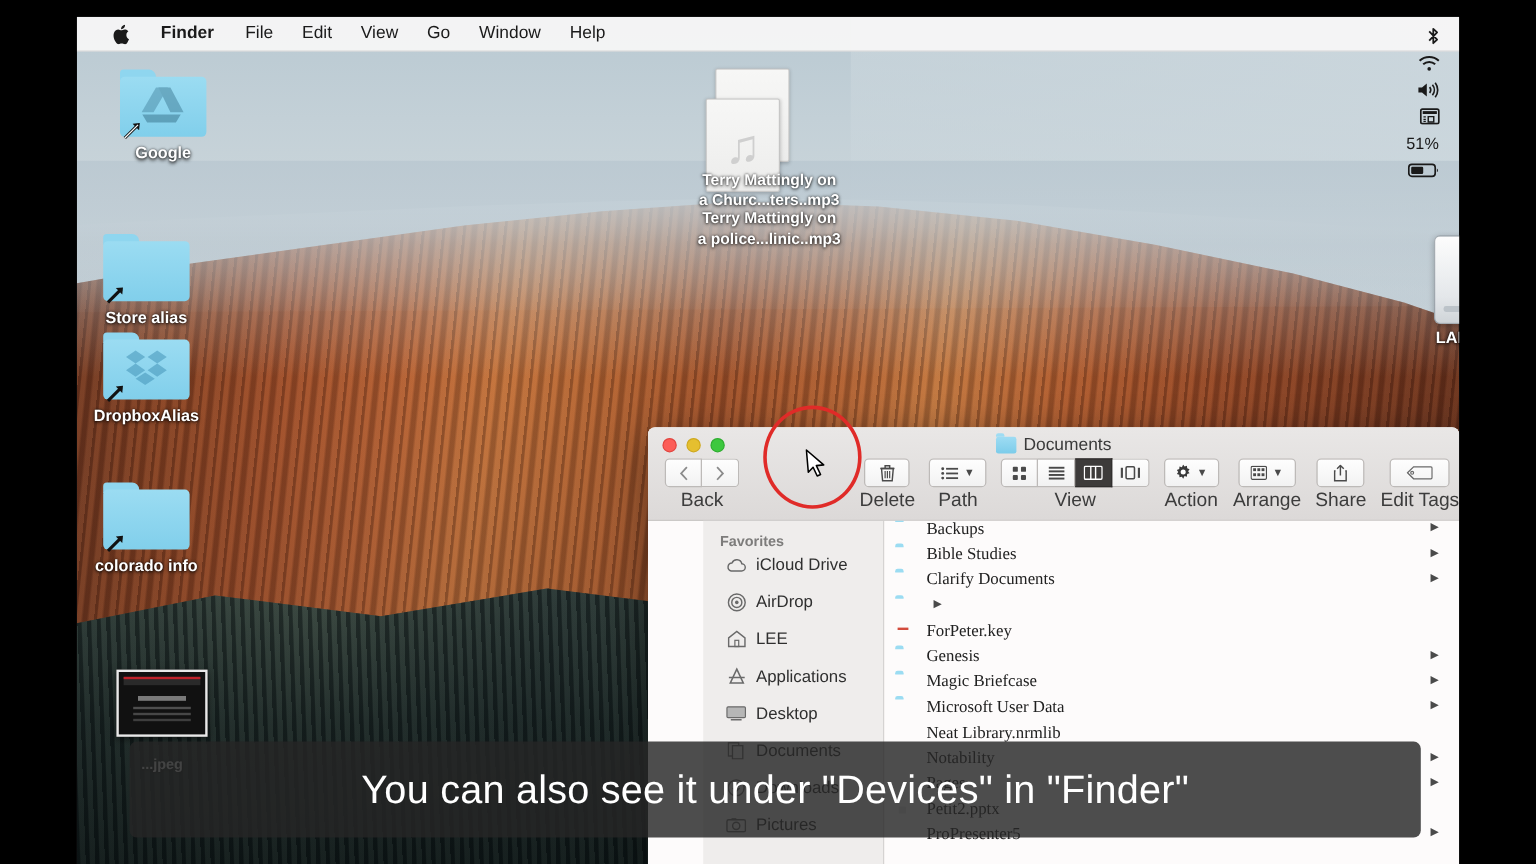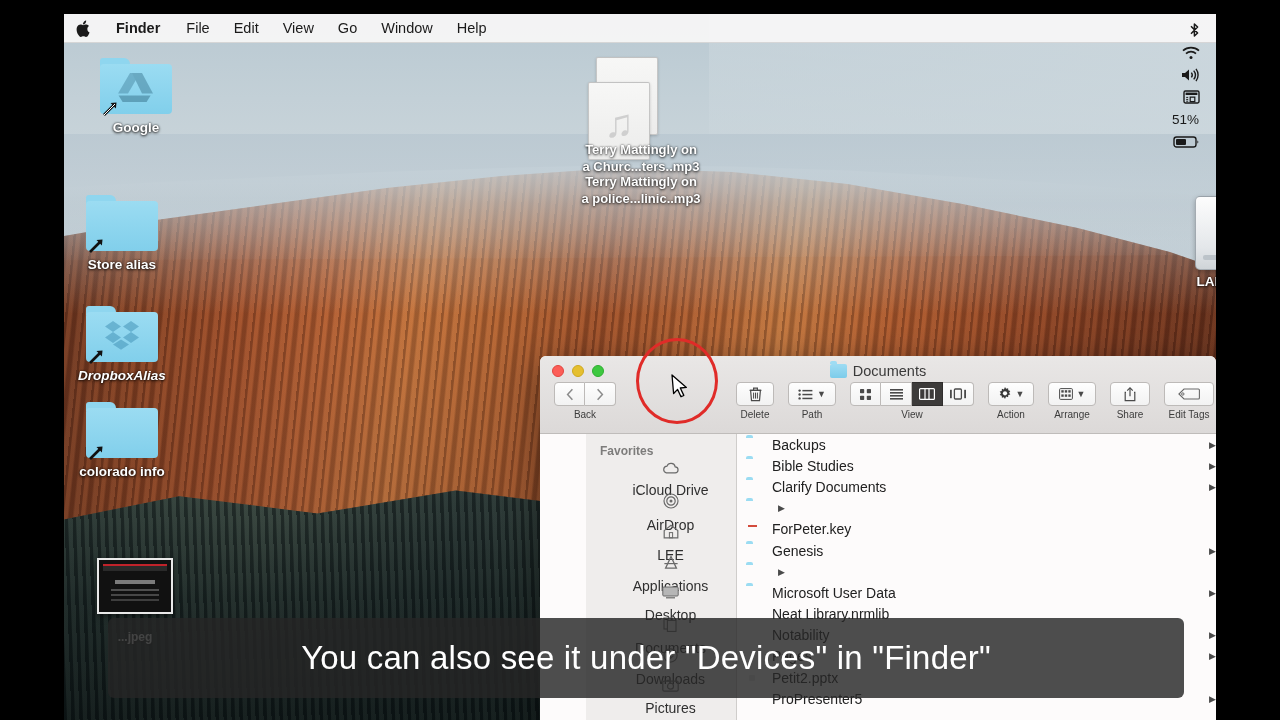--- a/index.html
+++ b/index.html
@@ -91,21 +91,21 @@
 
   
   #menubar {
     position: absolute; left: 64px; top: 14px;
     width: 1152px; height: 29px;
     background: rgba(247,246,246,0.93);
     display: flex; align-items: center;
     border-bottom: 1px solid rgba(0,0,0,0.12);
     z-index: 60;
   }
-  .mb-left { display: flex; align-items: center; padding-left: 9px; }
+  .mb-left { display: flex; align-items: center; padding-left: 27px; }
   .mb-item {
     font-size: 14.5px; color: #1a1a1a;
     padding: 0 12px; line-height: 29px; white-space: nowrap;
   }
   .mb-item.app { font-weight: bold; padding: 0 14px; }
   .mb-apple { padding: 0 12px 0 2px; display: flex; align-items: center; }
   .mb-right {
     margin-left: auto; display: flex; align-items: flex-end;
     padding-right: 16px; gap: 8px; flex-direction: column;
   }
@@ -239,21 +239,21 @@
   .wtitle .ficon::before {
     content:""; position:absolute; left:0; top:-3px; width:7px; height:3px;
     background:#9edcf3; border-radius:2px 2px 0 0;
   }
 
   #toolbar {
     position: absolute; left: 0; right: 0; top: 26px; height: 52px;
     display: flex; align-items: flex-start; padding-left: 14px;
   }
   .tgroup { display: flex; flex-direction: column; align-items: center; }
-  .tlabel { font-size: 10px; color: #3c3c3c; margin-top: 3px; white-space: nowrap; }
+  .tlabel { font-size: 16px; color: #3c3c3c; margin-top: 3px; white-space: nowrap; }
   .tbtn {
     height: 24px; min-width: 32px;
     background: linear-gradient(180deg,#fefefe,#f2f2f2);
     border: 1px solid #bdbab8; border-radius: 4px;
     display: flex; align-items: center; justify-content: center;
     padding: 0 6px;
   }
   .seg { display: flex; }
   .seg .tbtn { border-radius: 0; border-left-width: 0; min-width: 31px; }
   .seg .tbtn:first-child { border-radius: 4px 0 0 4px; border-left-width: 1px; }
@@ -266,30 +266,30 @@
   #sidebar {
     width: 151px; background: rgba(238,236,235,0.97);
     border-right: 1px solid #cfcdcb;
     padding-top: 8px; overflow: hidden;
   }
   .sb-head {
     font-size: 12px; color: #7d7c7b; font-weight: bold;
     padding: 2px 0 4px 14px;
   }
   .sb-item {
-    display: flex; align-items: center; gap: 8px;
+    display: flex; align-items: flex-start; gap: 8px;
     height: 31px; padding-left: 19px;
-    font-size: 14px; color: #2f2f2f; flex-direction: column;
+    font-size: 14px; color: #2f2f2f;
   }
   .sb-ic { width: 17px; height: 17px; display: flex; align-items: center; justify-content: center; }
 
   #filelist { flex: 1; background: #fdfbfb; overflow: hidden; position: relative; }
   .row {
-    display: flex; align-items: center; height: 21.2px;
-    padding: 0 0 0 9px; font-size: 14px; color: #212121;
+    display: flex; align-items: flex-start; height: 21.2px;
+    padding: 0 17px 0 9px; font-size: 14px; color: #212121; font-family: Liberation Serif, serif;
   }
   .row .ic { width: 19px; height: 16px; margin-right: 7px; flex: none; position: relative; }
   .row .nm { flex: 1; white-space: nowrap; overflow: hidden; }
   .row .arw { font-size: 9px; color: #4a4a4a; margin-left: 6px; }
   .fold-ic {
     width: 18px; height: 14px; border-radius: 2px;
     background: linear-gradient(180deg,#9bdcf2 0%, #7ecdeb 100%);
     position: relative; top: 1px;
   }
   .fold-ic::before {
@@ -460,21 +460,21 @@
           <div class="body"></div>
       </div>
       <svg class="alias-arrow" viewBox="0 0 20 20">
         <path d="M3 17L14 6" stroke="#111" stroke-width="2.6" fill="none"></path>
         <path d="M15.5 4.5l-.6 6-5.4-5.4z" fill="#111"></path>
       </svg>
     </div>
     <div class="dlabel">Store alias</div>
   </div>
 
-  <div class="dicon" style="left:70px; top:306px;font-style:italic;">
+  <div class="dicon" style="left:70px; top:277px;">
     <div class="glyph">
       <div class="folder">
         <div class="tab"></div>
           <div class="body"></div>
         <svg class="svg-in-folder" width="36" height="32" viewBox="0 0 36 32">
           <path fill="#3e8fb4" d="M9 2L1 7.5l8 5.5 8-5.5zM27 2l-8 5.5 8 5.5 8-5.5zM1 18.5l8 5.5 8-5.5-8-5.5zM27 13l-8 5.5 8 5.5 8-5.5zM9 25.6l8 5.2 8-5.2-8-5.2z"></path>
         </svg>
       </div>
       <svg class="alias-arrow" viewBox="0 0 20 20">
         <path d="M3 17L14 6" stroke="#111" stroke-width="2.6" fill="none"></path>
@@ -794,20 +794,21 @@
             <span class="ic"><span class="key-ic"></span></span>
             <span class="nm">ForPeter.key</span>
           </div>
         <div class="row">
             <span class="ic"><span class="fold-ic"></span></span>
             <span class="nm">Genesis</span>
             <span class="arw">▶</span>
           </div>
         <div class="row">
             <span class="ic"><span class="fold-ic"></span></span>
+            <span class="nm">Magic Briefcase</span>
             <span class="arw">▶</span>
           </div>
         <div class="row">
             <span class="ic"><span class="fold-ic"></span></span>
             <span class="nm">Microsoft User Data</span>
             <span class="arw">▶</span>
           </div>
         <div class="row">
             <span class="ic"><span class="neat-ic"></span></span>
             <span class="nm">Neat Library.nrmlib</span>

